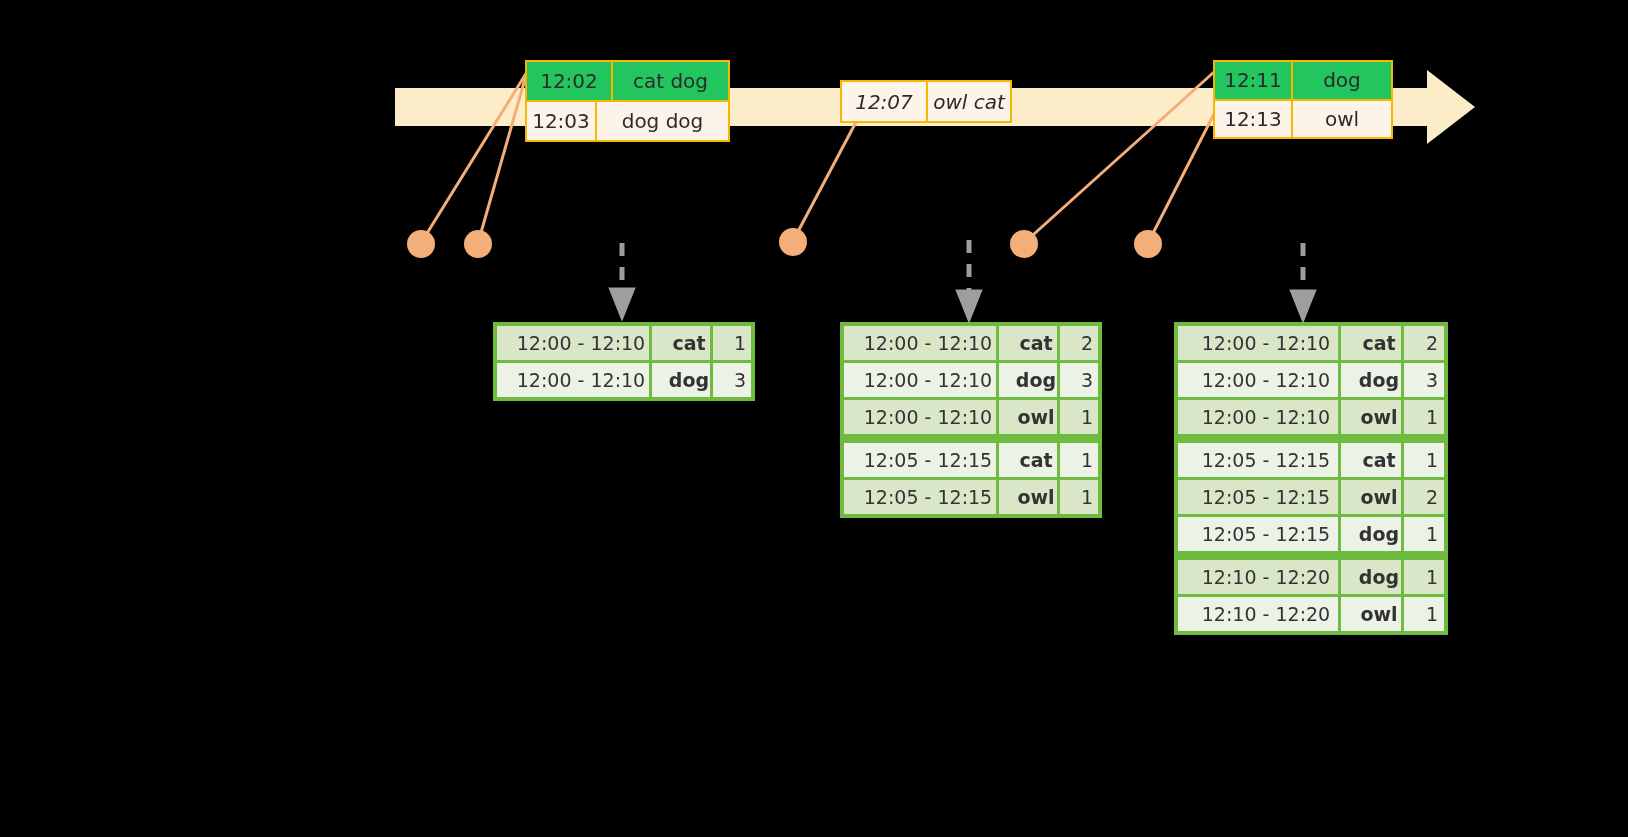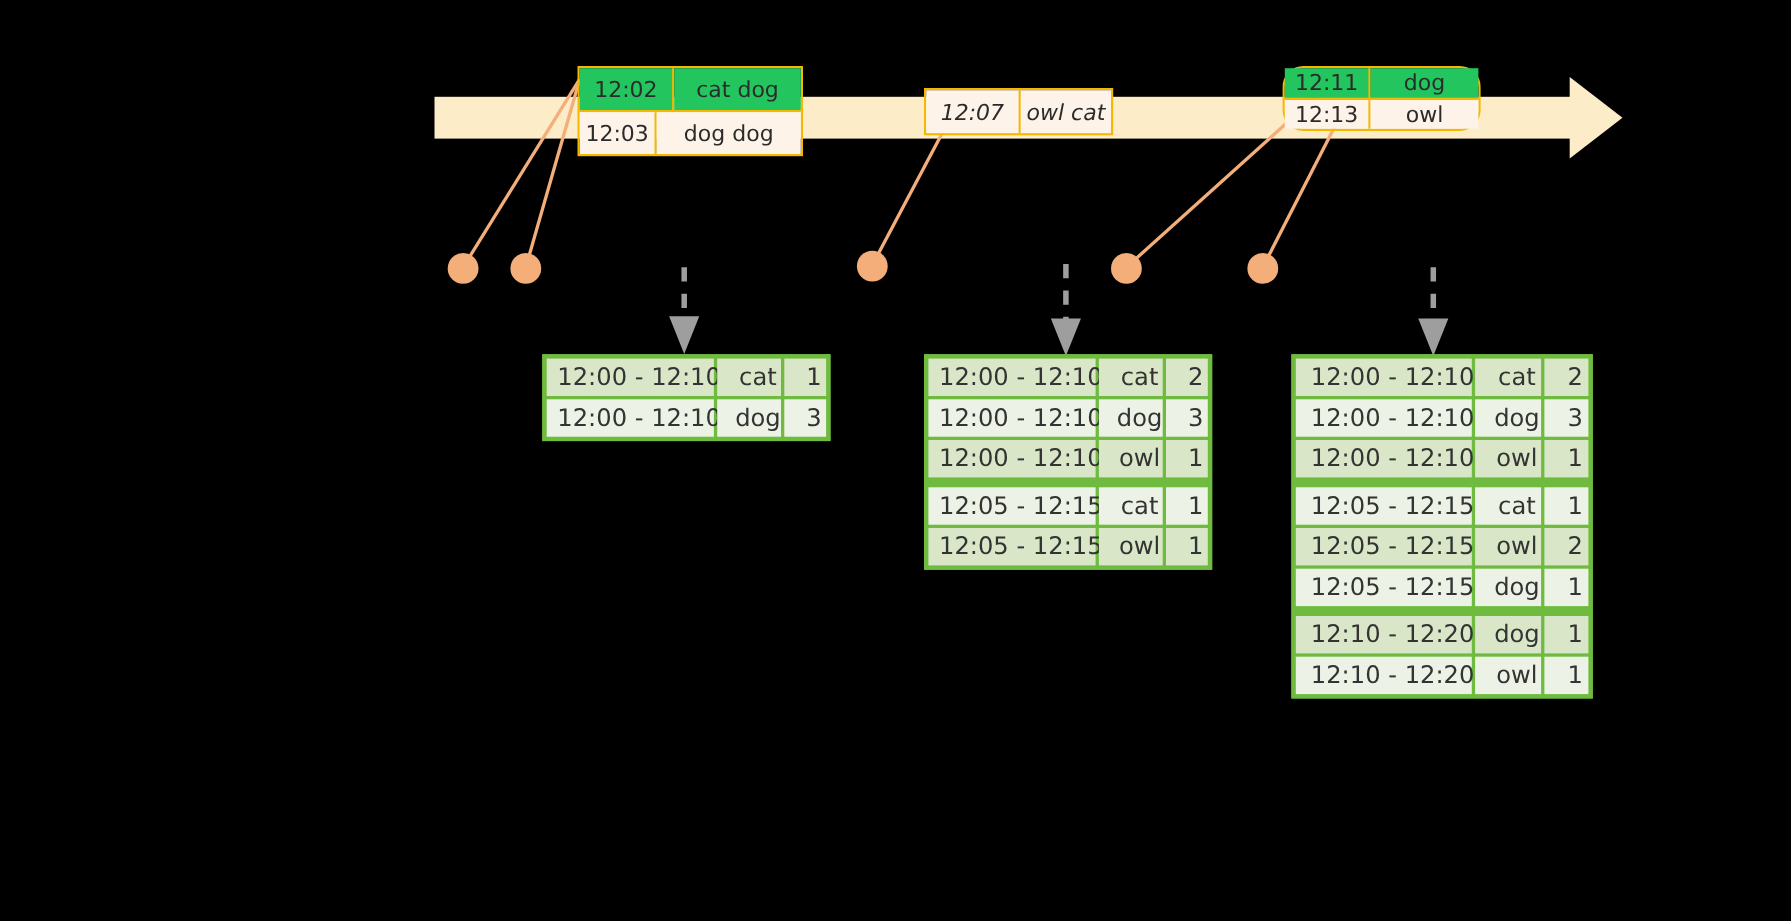--- a/index.html
+++ b/index.html
@@ -54,28 +54,28 @@
   .rtable{
     border:4px solid #6FBB3F;
     background:#6FBB3F;
     padding:0;
     display:flex;flex-direction:column;
     gap:3px;
   }
   .rrow{display:flex;gap:3px;height:34px;}
   .rcell{
     display:flex;align-items:center;justify-content:center;
-    font-size:22px;color:#333;white-space:nowrap;
+    font-size:19px;color:#333;white-space:nowrap;
     box-sizing:border-box;
     padding-left:16px;
   }
   .rrow.dark .rcell{background:#D9E7C8;}
   .rrow.light .rcell{background:#EDF2E6;}
   .rcell.win{width:152px;}
-  .rcell.key{width:58px;}
+  .rcell.key{width:58px;font-weight:bold;}
   .rcell.cnt{width:38px;}
   .rtable.wide .rcell.win{width:160px;}
   .rtable.wide .rcell.key{width:60px;}
   .rtable.wide .rcell.cnt{width:40px;}
   .grp-gap{height:3px;}
 </style>
 </head>
 <body>
 
 <div id="stage">
@@ -119,21 +119,21 @@
     </div>
   </div>
 
   <div class="evt" style="left:840px;top:80px;width:172px;height:43px;font-style:italic;">
     <div class="evt-row light">
       <div class="evt-cell time" style="width:86px;">12:07</div>
       <div class="evt-cell payload" style="flex:1;">owl cat</div>
     </div>
   </div>
 
-  <div class="evt" style="left:1166px;top:60px;width:180px;height:59px;border-radius:19px;">
+  <div class="evt" style="left:1213px;top:60px;width:180px;height:79px;">
     <div class="evt-row dark">
       <div class="evt-cell time" style="width:78px;">12:11</div>
       <div class="evt-cell payload" style="flex:1;">dog</div>
     </div>
     <div class="evt-row light">
       <div class="evt-cell time" style="width:78px;">12:13</div>
       <div class="evt-cell payload" style="flex:1;">owl</div>
     </div>
   </div>
 

